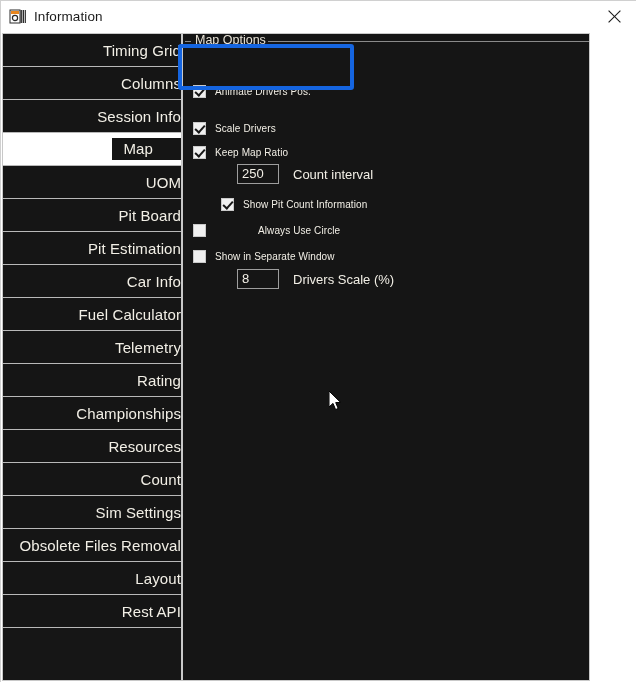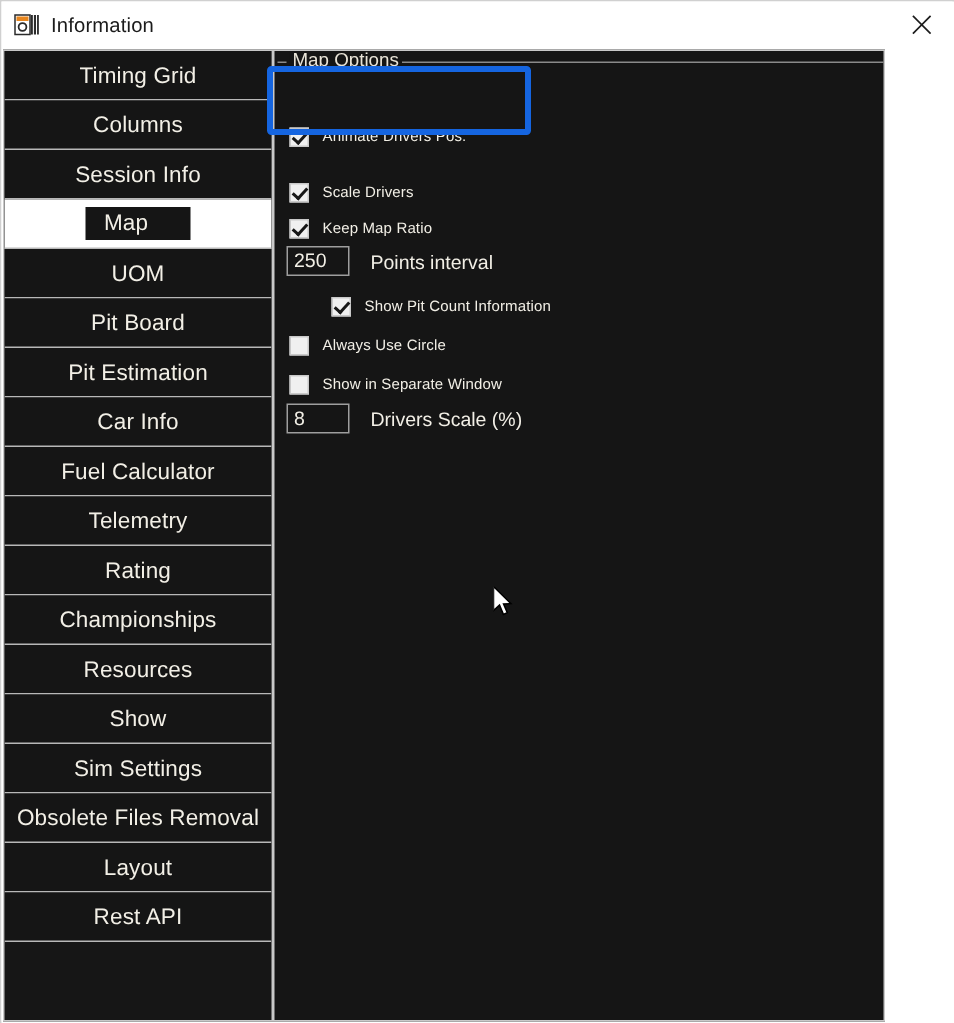--- a/index.html
+++ b/index.html
@@ -86,21 +86,21 @@
     box-sizing: border-box;
     overflow: hidden;
   }
   .nav-item {
     height: 33px;
     box-sizing: border-box;
     border-bottom: 1px solid #b8b8b8;
     background: #151515;
     display: flex;
     align-items: center;
-    justify-content: center;
+    justify-content: flex-end;
     cursor: default;
     position: relative;
   }
   .nav-item .nav-label {
     font-size: 15px;
     color: #f2efe6;
     white-space: nowrap;
     letter-spacing: 0.1px;
   }
   .nav-item.selected {
@@ -212,20 +212,21 @@
     background: #151515;
     border: 1px solid #9e9e9e;
     color: #f2efe6;
     font-size: 13px;
     font-family: "Liberation Sans", sans-serif;
     padding: 0 0 0 4px;
     line-height: 18px;
     display: flex;
     align-items: center;
     cursor: text;
+    margin-left: 46px;
   }
   .num-label {
     font-size: 13px;
     color: #f2efe6;
     margin-left: 14px;
     white-space: nowrap;
   }
 
   
   #highlight {
@@ -313,21 +314,21 @@
       <div class="nav-item">
         <span class="nav-label">Rating</span>
       </div>
       <div class="nav-item">
         <span class="nav-label">Championships</span>
       </div>
       <div class="nav-item">
         <span class="nav-label">Resources</span>
       </div>
       <div class="nav-item">
-        <span class="nav-label">Show</span>
+        <span class="nav-label">Count</span>
       </div>
       <div class="nav-item">
         <span class="nav-label">Sim Settings</span>
       </div>
       <div class="nav-item">
         <span class="nav-label">Obsolete Files Removal</span>
       </div>
       <div class="nav-item">
         <span class="nav-label">Layout</span>
       </div>
@@ -353,29 +354,29 @@
         <span class="opt-label">Scale Drivers</span>
       </div>
 
       <div class="opt-row" style="top:109px;">
         <span class="cb checked"></span>
         <span class="opt-label">Keep Map Ratio</span>
       </div>
 
       <div class="num-row" style="top:129px;">
         <span class="num-input">250</span>
-        <span class="num-label">Points interval</span>
+        <span class="num-label">Count interval</span>
       </div>
 
       <div class="opt-row" style="top:161px;padding-left:28px;">
         <span class="cb checked"></span>
         <span class="opt-label">Show Pit Count Information</span>
       </div>
 
-      <div class="opt-row" style="top:187px;">
+      <div class="opt-row" style="top:187px;gap:43px;">
         <span class="cb"></span>
         <span class="opt-label">Always Use Circle</span>
       </div>
 
       <div class="opt-row" style="top:213px;">
         <span class="cb"></span>
         <span class="opt-label">Show in Separate Window</span>
       </div>
 
       <div class="num-row" style="top:234px;">

